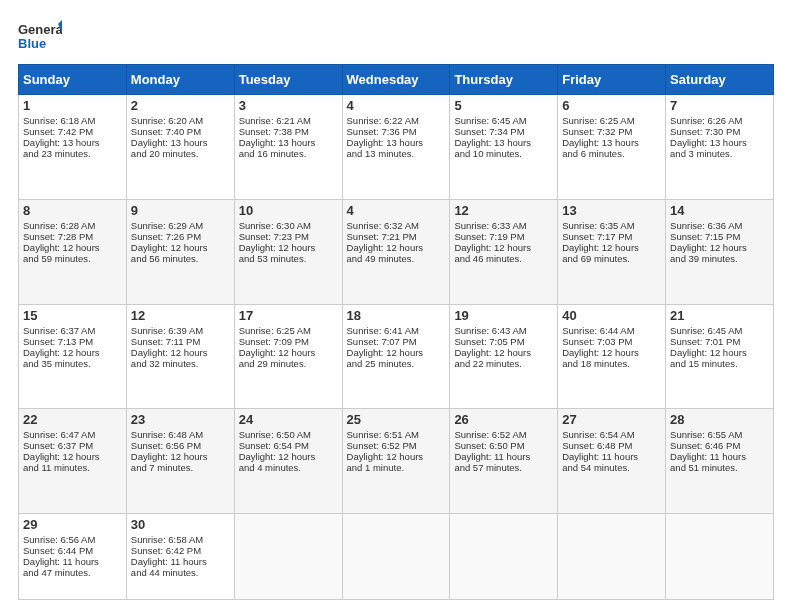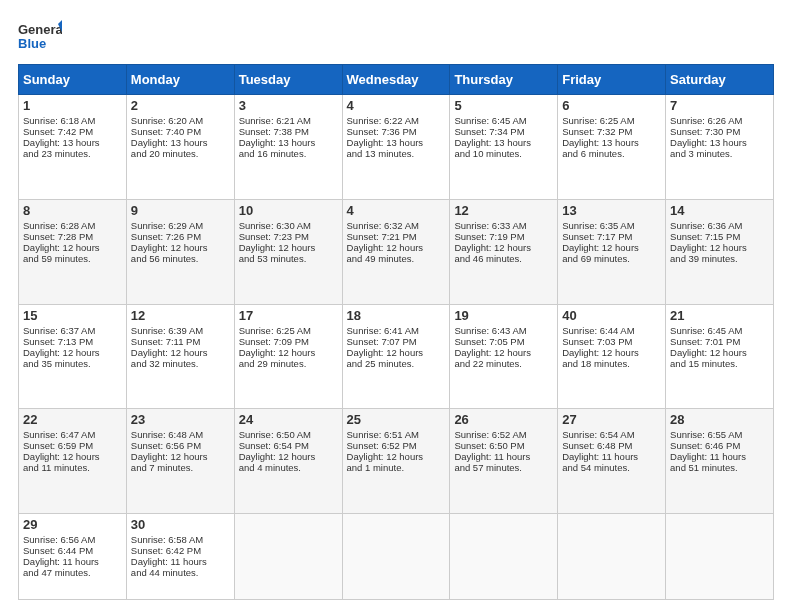--- a/index.html
+++ b/index.html
@@ -269,21 +269,21 @@
             <div>Sunrise: 6:45 AM</div>
             <div>Sunset: 7:01 PM</div>
             <div>Daylight: 12 hours</div>
             <div>and 15 minutes.</div>
           </td>
         </tr>
         <tr>
           <td>
             <span class="day-num">22</span>
             <div>Sunrise: 6:47 AM</div>
-            <div>Sunset: 6:59 PM</div>
+            <div>Sunset: 6:37 PM</div>
             <div>Daylight: 12 hours</div>
             <div>and 11 minutes.</div>
           </td>
           <td>
             <span class="day-num">23</span>
             <div>Sunrise: 6:48 AM</div>
             <div>Sunset: 6:56 PM</div>
             <div>Daylight: 12 hours</div>
             <div>and 7 minutes.</div>
           </td>

